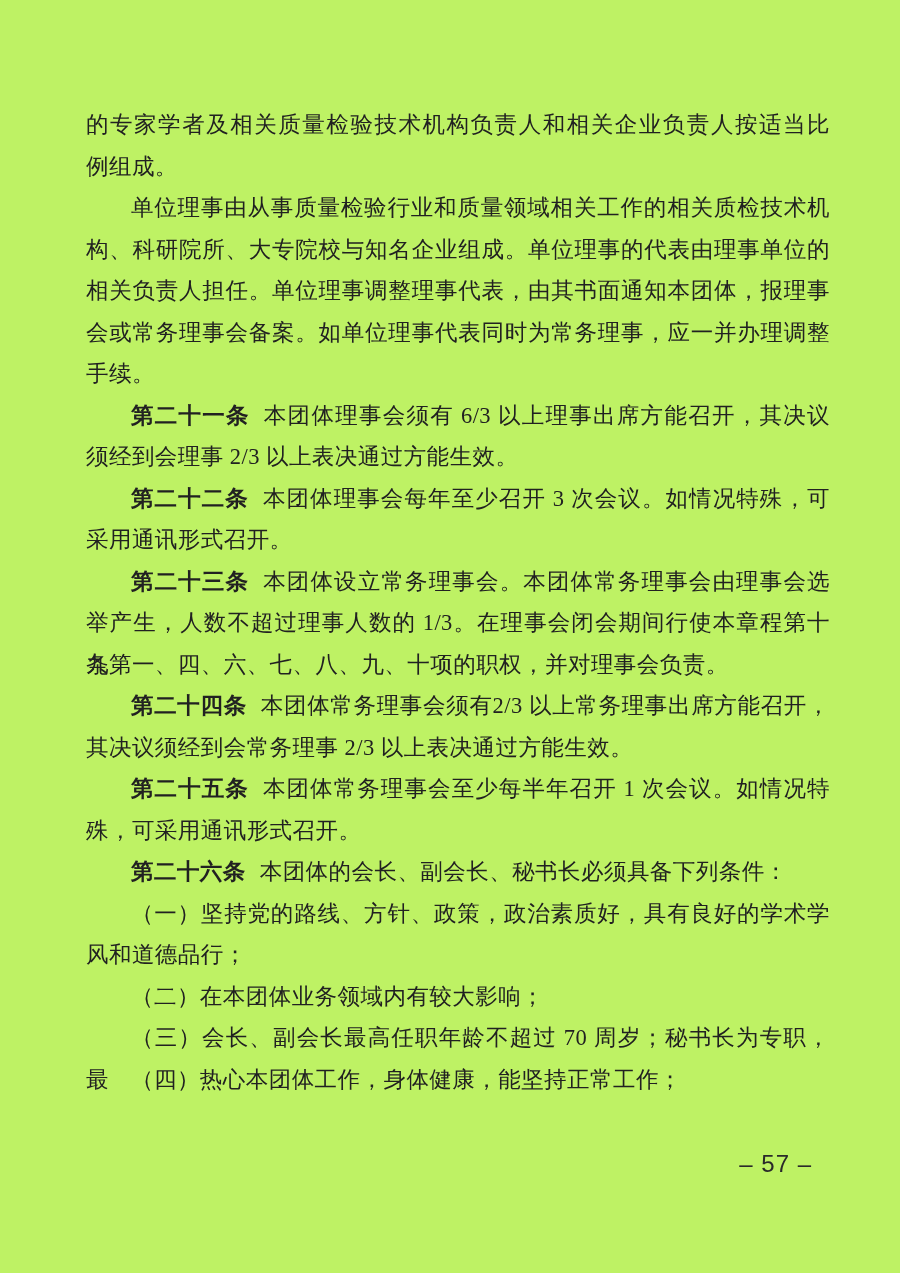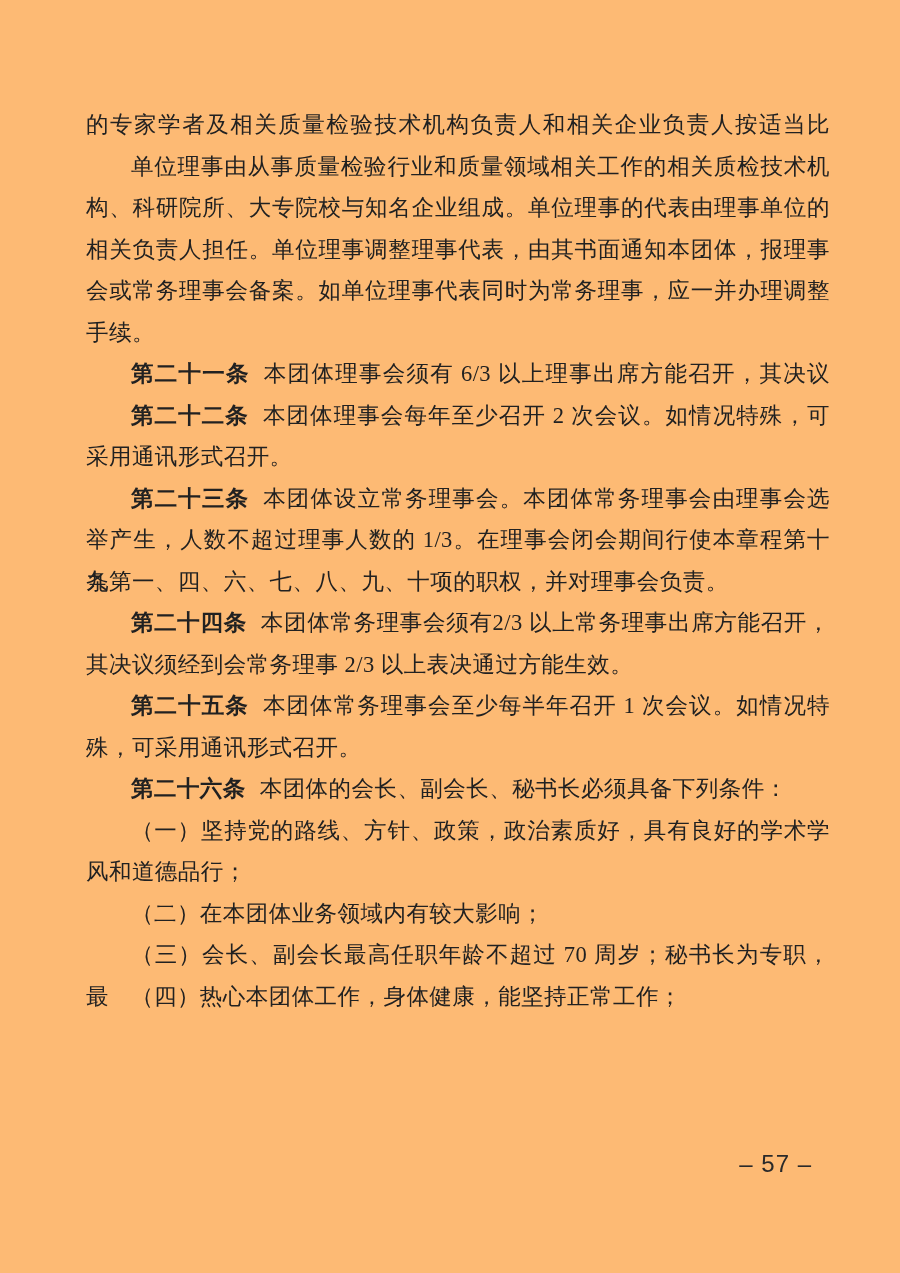--- a/index.html
+++ b/index.html
@@ -10,21 +10,21 @@
     width: 900px;
     height: 1273px;
     background: #ffffff;
     position: relative;
     overflow: hidden;
     font-family: "Liberation Serif", "DejaVu Serif", serif;
   }
   .page {
     position: absolute;
     inset: 0;
-    background: #fdba74;
+    background: #bef264;
   }
   .doc {
     position: absolute;
     left: 86px;
     top: 104px;
     width: 744px;
     color: #212121;
     font-size: 22.5px;
   }
   .line {
@@ -55,27 +55,29 @@
     color: #2a2a2a;
     letter-spacing: 1px;
   }
 </style>
 </head>
 <body>
 
 <div class="page">
   <div class="doc">
       <div class="line fill"><span>的专家学者及相关质量检验技术机构负责人和相关企业负责人按适当比</span></div>
+      <div class="line"><span>例组成。</span></div>
       <div class="line indent fill"><span>单位理事由从事质量检验行业和质量领域相关工作的相关质检技术机</span></div>
       <div class="line fill"><span>构、科研院所、大专院校与知名企业组成。单位理事的代表由理事单位的</span></div>
       <div class="line fill"><span>相关负责人担任。单位理事调整理事代表，由其书面通知本团体，报理事</span></div>
       <div class="line fill"><span>会或常务理事会备案。如单位理事代表同时为常务理事，应一并办理调整</span></div>
       <div class="line"><span>手续。</span></div>
       <div class="line indent fill"><b class="head">第二十一条</b><span>本团体理事会须有 6/3 以上理事出席方能召开，其决议</span></div>
-      <div class="line indent fill"><b class="head">第二十二条</b><span>本团体理事会每年至少召开 2 次会议。如情况特殊，可</span></div>
+      <div class="line"><span>须经到会理事 2/3 以上表决通过方能生效。</span></div>
+      <div class="line indent fill"><b class="head">第二十二条</b><span>本团体理事会每年至少召开 3 次会议。如情况特殊，可</span></div>
       <div class="line"><span>采用通讯形式召开。</span></div>
       <div class="line indent fill"><b class="head">第二十三条</b><span>本团体设立常务理事会。本团体常务理事会由理事会选</span></div>
       <div class="line fill"><span>举产生，人数不超过理事人数的 1/3。在理事会闭会期间行使本章程第十九</span></div>
       <div class="line"><span>条第一、四、六、七、八、九、十项的职权，并对理事会负责。</span></div>
       <div class="line indent fill"><b class="head">第二十四条</b><span>本团体常务理事会须有2/3 以上常务理事出席方能召开，</span></div>
       <div class="line"><span>其决议须经到会常务理事 2/3 以上表决通过方能生效。</span></div>
       <div class="line indent fill"><b class="head">第二十五条</b><span>本团体常务理事会至少每半年召开 1 次会议。如情况特</span></div>
       <div class="line"><span>殊，可采用通讯形式召开。</span></div>
       <div class="line indent"><b class="head">第二十六条</b><span>本团体的会长、副会长、秘书长必须具备下列条件：</span></div>
       <div class="line indent fill"><span>（一）坚持党的路线、方针、政策，政治素质好，具有良好的学术学</span></div>

